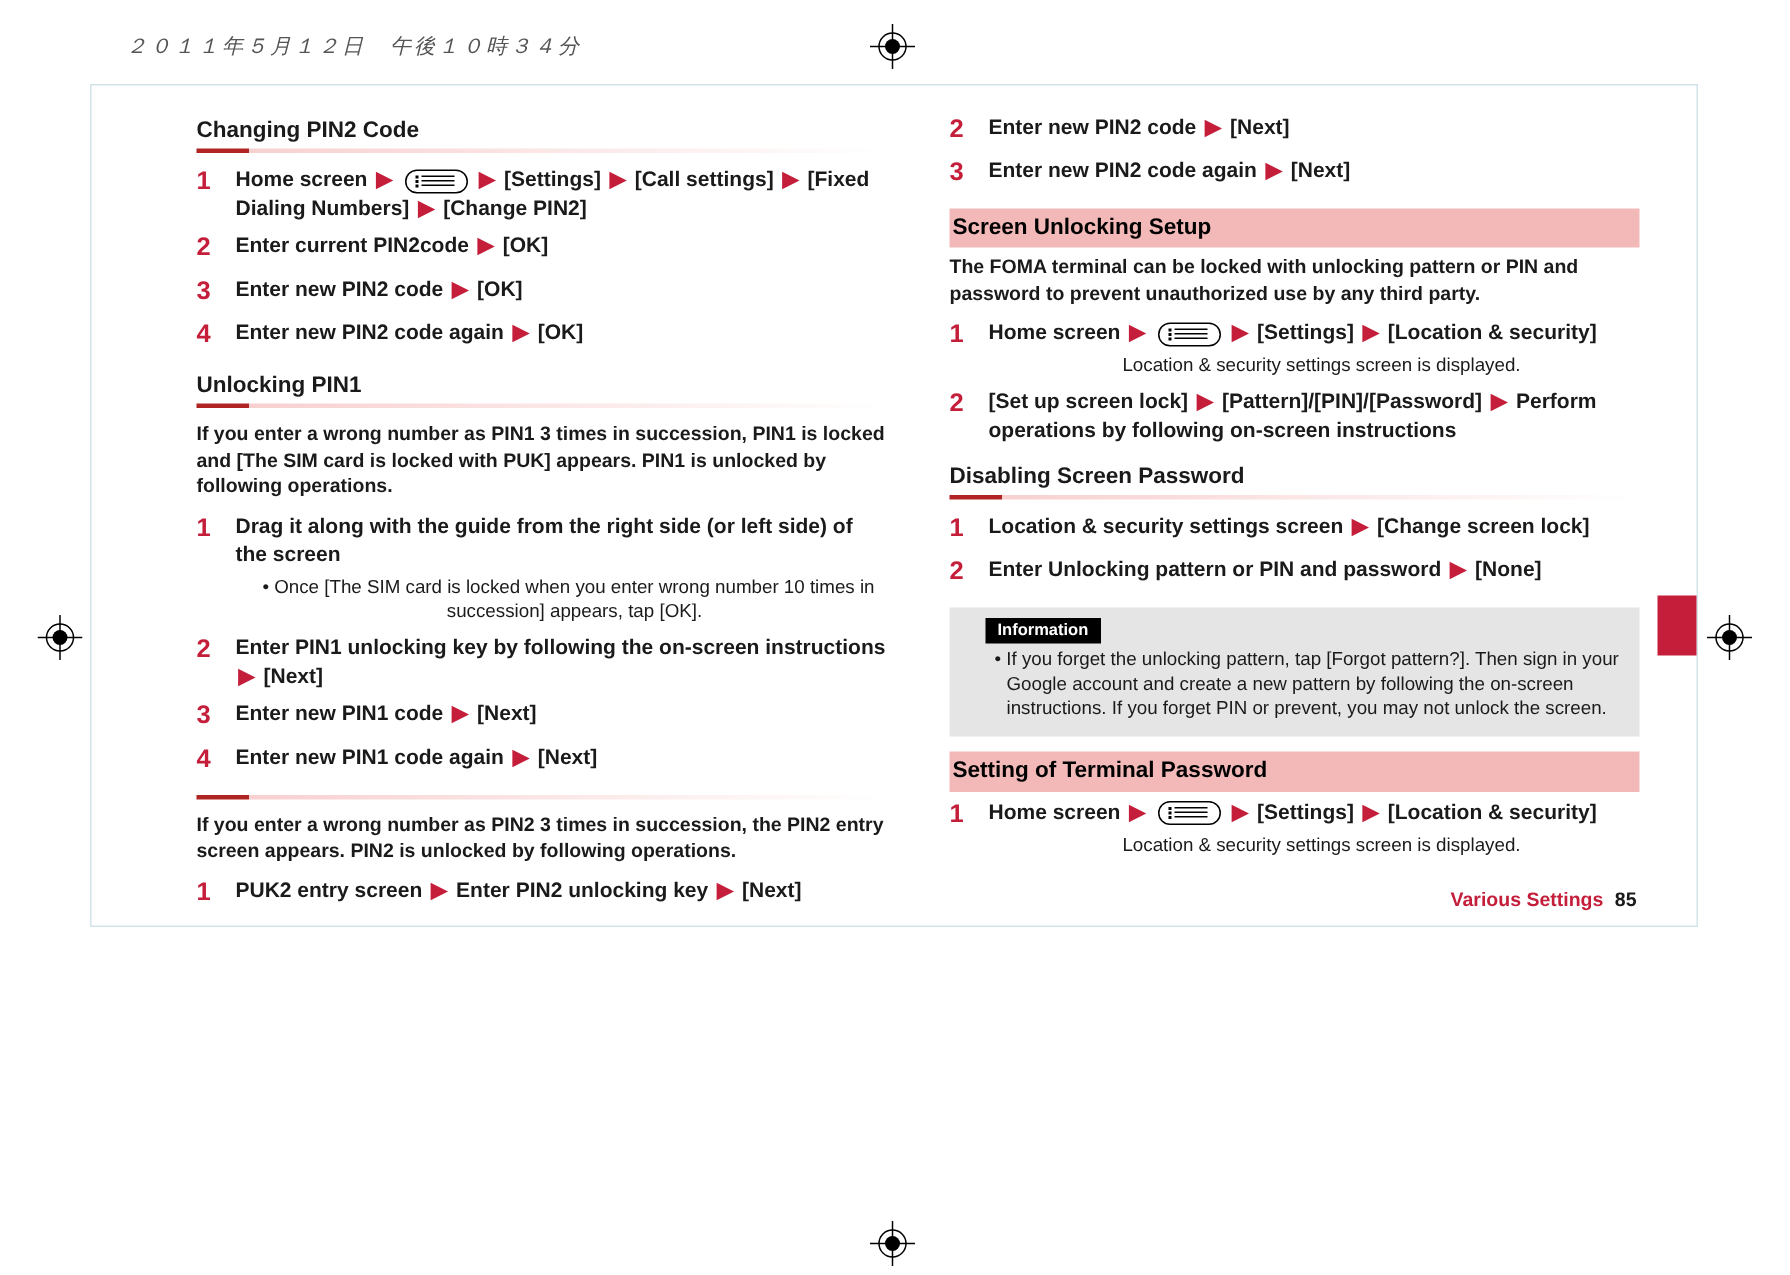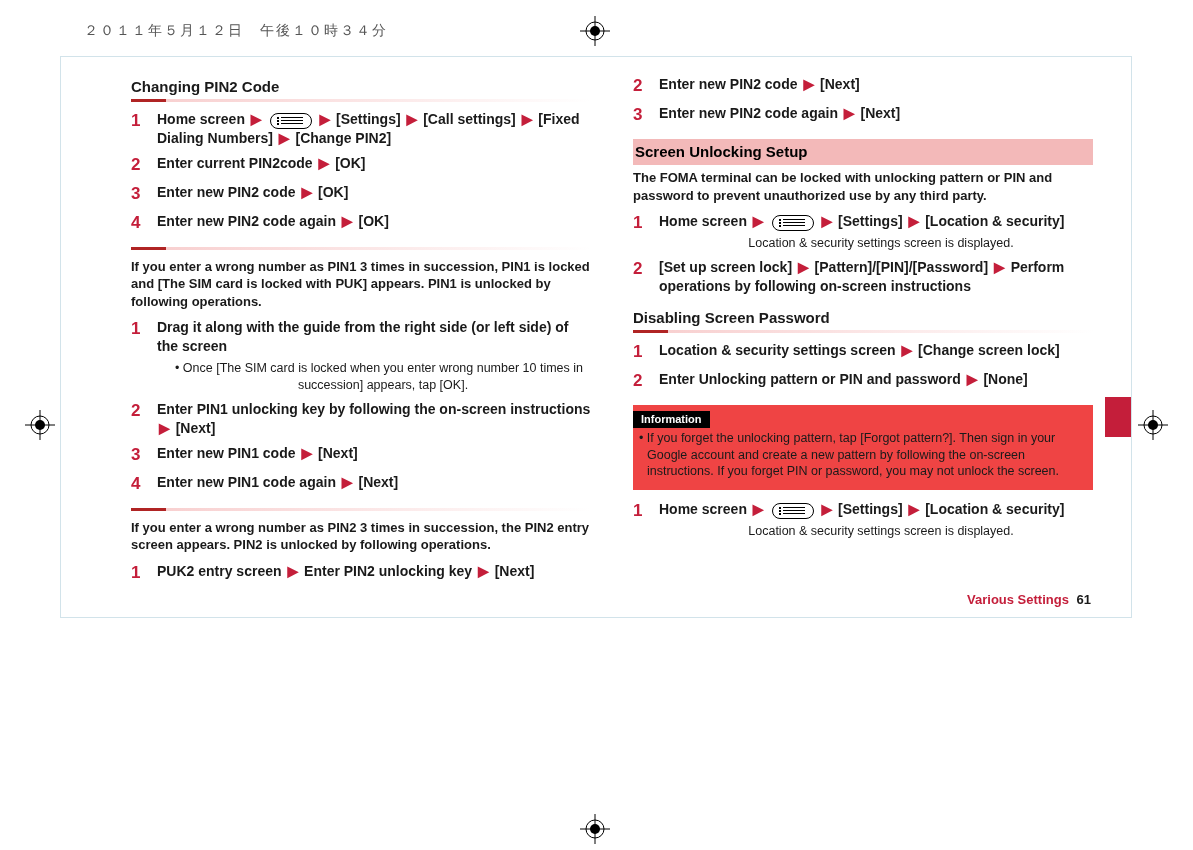--- a/index.html
+++ b/index.html
@@ -12,21 +12,21 @@
   *{box-sizing:border-box;}
   html,body{margin:0;padding:0;background:#fff;}
   body{
     width:1193px;height:850px;
     font-family:Helvetica,Arial,sans-serif;
     color:var(--text);
     position:relative;
   }
   .header{
     position:absolute;top:22px;left:84px;
-    font-size:14px;letter-spacing:2px;color:#555;
+    font-size:14px;letter-spacing:2px;color:#555;font-style:italic;
   }
   .regmark{
     position:absolute;width:30px;height:30px;
   }
   .regmark.top{left:580px;top:16px;}
   .regmark.bottom{left:580px;bottom:6px;}
   .regmark.left{left:25px;top:410px;}
   .regmark.right{right:25px;top:410px;}
   .regmark svg{width:30px;height:30px;}
   .page{
@@ -61,21 +61,21 @@
     box-shadow:0 3px 0 #000,0 6px 0 #000;
   }
   .menukey::after{
     content:"";position:absolute;left:6px;top:3px;width:2px;height:2px;background:#000;
     box-shadow:0 3px 0 #000,0 6px 0 #000;
   }
   .pinkbar{
     background:var(--pink);color:#000;font-weight:bold;
     padding:3px 2px;margin:10px 0 4px 0;font-size:15px;
   }
-  .info-box{background:#ef4444;padding:4px 8px 10px 0;margin:10px 0;}
+  .info-box{background:#e5e5e5;padding:4px 8px 10px 24px;margin:10px 0;}
   .info-label{display:inline-block;background:#000;color:#fff;font-weight:bold;font-size:11px;padding:1px 8px;margin-bottom:2px;}
   .info-box .bullet{font-size:12.5px;text-indent:-8px;padding-left:14px;}
   .tab{
     position:absolute;right:0;top:340px;width:26px;height:40px;background:var(--red);
   }
   .footer{position:absolute;right:40px;bottom:8px;font-size:13px;}
   .footer .section{color:var(--red);font-weight:bold;margin-right:4px;}
   .footer .pg{font-weight:bold;}
 </style>
 </head>
@@ -125,20 +125,21 @@
       <li>
           <span class="num">3</span>
           <span class="step-body">Enter new PIN2 code <span class="arrow">▶</span> [OK]</span>
         </li>
       <li>
           <span class="num">4</span>
           <span class="step-body">Enter new PIN2 code again <span class="arrow">▶</span> [OK]</span>
         </li>
     </ol>
 
+    <div class="subhead">Unlocking PIN1</div>
     <div class="rule"></div>
     <div class="intro">If you enter a wrong number as PIN1 3 times in succession, PIN1 is locked and [The SIM card is locked with PUK] appears. PIN1 is unlocked by following operations.</div>
     <ol class="steps">
       <li>
           <span class="num">1</span>
           <span class="step-body"><span>Drag it along with the guide from the right side (or left side) of the screen</span><span class="sub">• Once [The SIM card is locked when you enter wrong number 10 times in succession] appears, tap [OK].</span></span>
         </li>
       <li>
           <span class="num">2</span>
           <span class="step-body">Enter PIN1 unlocking key by following the on-screen instructions <span class="arrow">▶</span> [Next]</span>
@@ -196,30 +197,31 @@
           <span class="step-body">Location &amp; security settings screen <span class="arrow">▶</span> [Change screen lock]</span>
         </li>
       <li>
           <span class="num">2</span>
           <span class="step-body">Enter Unlocking pattern or PIN and password <span class="arrow">▶</span> [None]</span>
         </li>
     </ol>
 
     <div class="info-box">
       <span class="info-label">Information</span>
-      <div class="bullet">• If you forget the unlocking pattern, tap [Forgot pattern?]. Then sign in your Google account and create a new pattern by following the on-screen instructions. If you forget PIN or password, you may not unlock the screen.</div>
+      <div class="bullet">• If you forget the unlocking pattern, tap [Forgot pattern?]. Then sign in your Google account and create a new pattern by following the on-screen instructions. If you forget PIN or prevent, you may not unlock the screen.</div>
     </div>
 
+    <div class="pinkbar">Setting of Terminal Password</div>
     <ol class="steps">
       <li>
           <span class="num">1</span>
           <span class="step-body">Home screen <span class="arrow">▶</span> <span class="menukey"></span> <span class="arrow">▶</span> [Settings] <span class="arrow">▶</span> [Location &amp; security]<span class="sub" style="font-weight:normal">Location &amp; security settings screen is displayed.</span></span>
         </li>
     </ol>
 
     <div class="footer">
       <span class="section">Various Settings</span>
-      <span class="pg">61</span>
+      <span class="pg">85</span>
     </div>
   </div>
 
   <div class="tab"></div>
 </div>
 
 </body></html>

